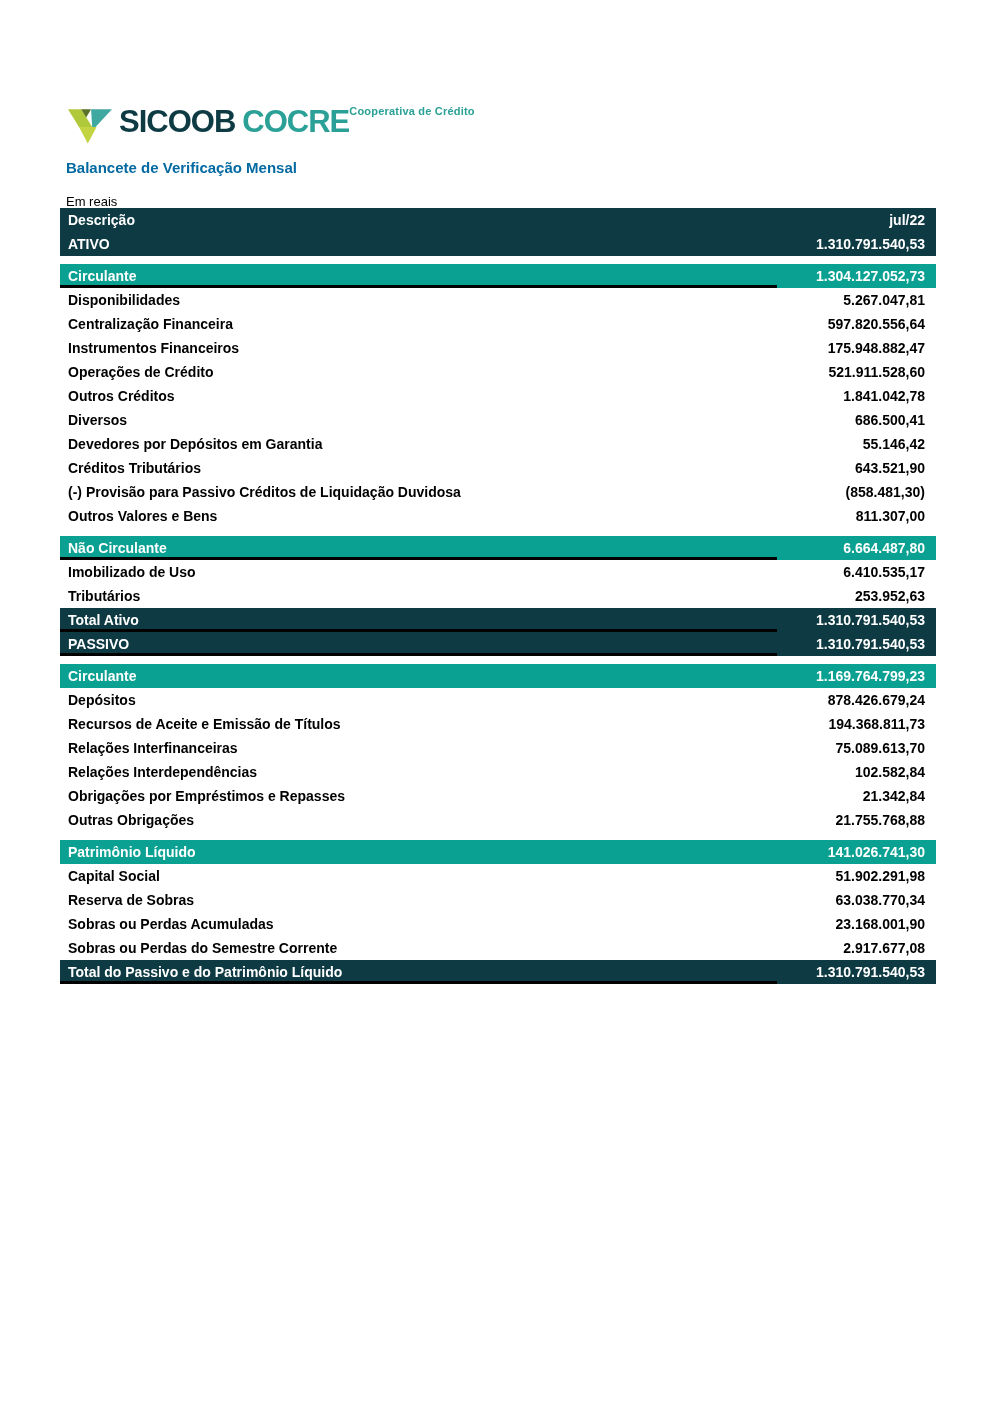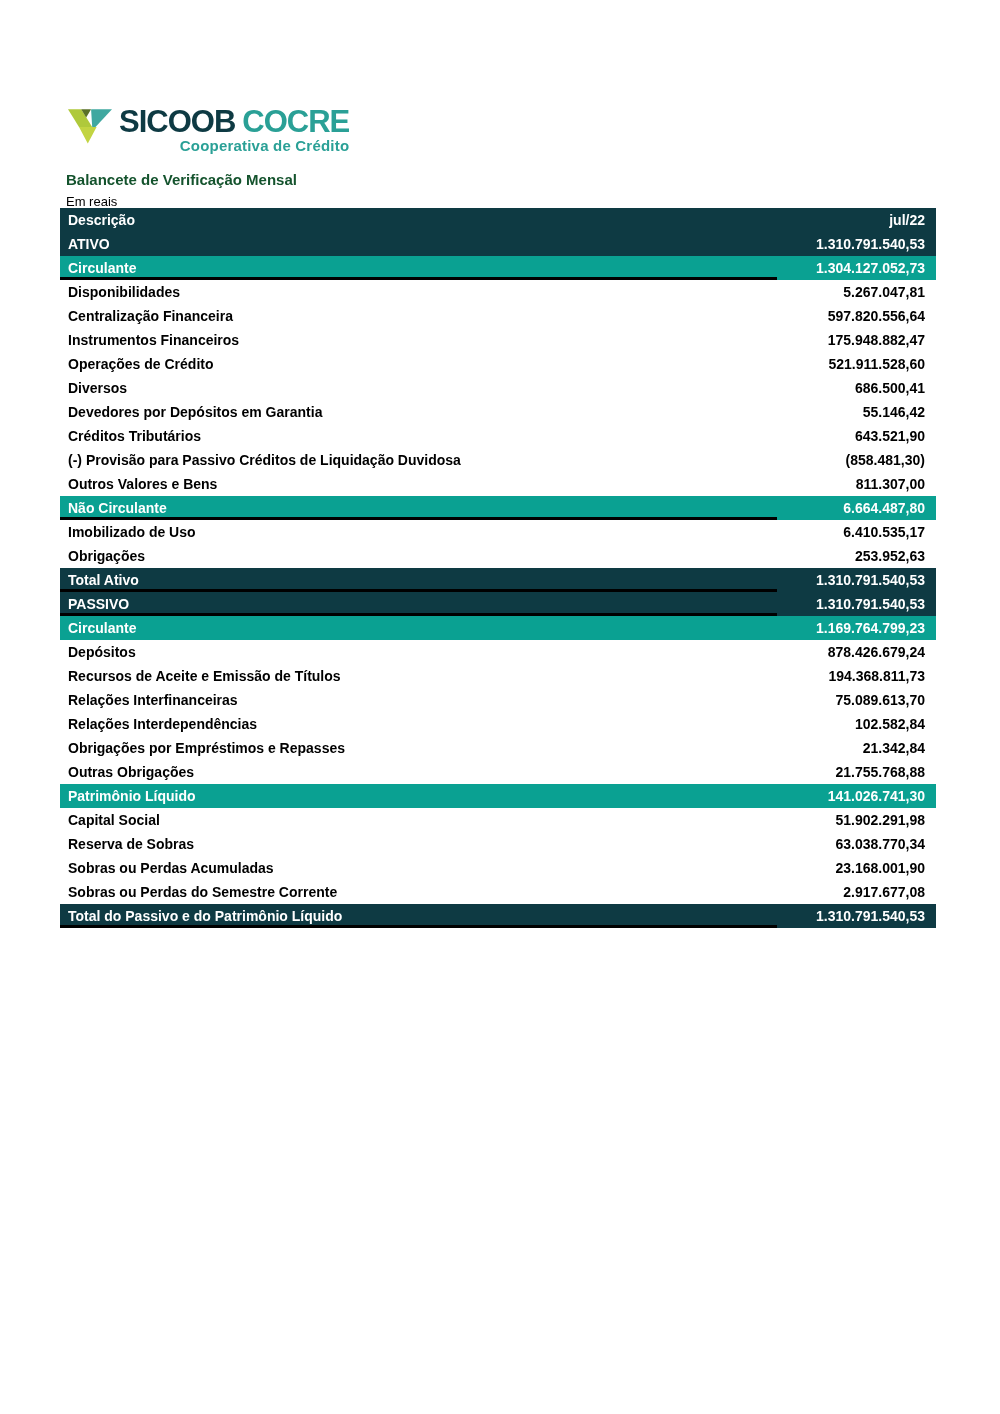--- a/index.html
+++ b/index.html
@@ -15,37 +15,37 @@
   body{
     width:1000px;height:1414px;background:#ffffff;position:relative;
     font-family:"Liberation Sans",sans-serif;
     -webkit-font-smoothing:antialiased;
   }
   .page{position:absolute;inset:0;background:#fff;overflow:hidden;}
 
   
   .logo{position:absolute;left:68px;top:106px;display:flex;align-items:flex-start;gap:7px;}
   .logo-mark{width:44px;height:38px;margin-top:3px;flex:0 0 auto;}
-  .logo-text{display:flex;flex-direction:column;}
+  .logo-text{display:flex;}
   .logo-line{font-weight:bold;font-size:31px;line-height:32px;letter-spacing:-1px;white-space:nowrap;}
   .logo-line .sicoob{color:var(--dark);}
   .logo-line .cocre{color:var(--teal-logo);margin-left:7px;}
-  .tagline{font-size:15px;font-weight:bold;color:var(--teal-logo);text-align:right;margin-top:-1px;letter-spacing:0.2px;}
+  .tagline{font-size:11px;font-weight:bold;color:var(--teal-logo);text-align:right;margin-top:-1px;letter-spacing:0.2px;}
 
   
-  .title{position:absolute;left:66px;top:171px;font-size:15px;font-weight:bold;color:#14532d;}
+  .title{position:absolute;left:66px;top:159px;font-size:15px;font-weight:bold;color:#0369a1;}
   .subtitle{position:absolute;left:66px;top:194px;font-size:13px;font-weight:normal;color:#000;}
 
   
   .table{position:absolute;left:60px;top:208px;width:876px;}
   .row{display:flex;height:24px;font-size:14px;font-weight:bold;line-height:24px;}
   .row .label{flex:1;padding-left:8px;white-space:nowrap;overflow:hidden;}
   .row .value{width:148px;text-align:right;padding-right:11px;white-space:nowrap;}
   .row.dark{background:var(--dark);color:#fff;}
-  .row.teal{background:var(--teal);color:#fff;}
+  .row.teal{background:var(--teal);color:#fff;margin-top:8px;}
   .row.normal{background:transparent;color:#000;}
   .row.ul .label{box-shadow:inset 0 -3px 0 #000;}
 </style>
 </head>
 <body>
 
 <div class="page">
 
   <div class="logo">
     <svg class="logo-mark" viewBox="0 0 40 34" aria-hidden="true">
@@ -86,20 +86,24 @@
       </div>
       <div class="row normal">
         <div class="label">Instrumentos Financeiros</div>
         <div class="value">175.948.882,47</div>
       </div>
       <div class="row normal">
         <div class="label">Operações de Crédito</div>
         <div class="value">521.911.528,60</div>
       </div>
       <div class="row normal">
+        <div class="label">Outros Créditos</div>
+        <div class="value">1.841.042,78</div>
+      </div>
+      <div class="row normal">
         <div class="label">Diversos</div>
         <div class="value">686.500,41</div>
       </div>
       <div class="row normal">
         <div class="label">Devedores por Depósitos em Garantia</div>
         <div class="value">55.146,42</div>
       </div>
       <div class="row normal">
         <div class="label">Créditos Tributários</div>
         <div class="value">643.521,90</div>
@@ -114,21 +118,21 @@
       </div>
       <div class="row teal ul">
         <div class="label">Não Circulante</div>
         <div class="value">6.664.487,80</div>
       </div>
       <div class="row normal">
         <div class="label">Imobilizado de Uso</div>
         <div class="value">6.410.535,17</div>
       </div>
       <div class="row normal">
-        <div class="label">Obrigações</div>
+        <div class="label">Tributários</div>
         <div class="value">253.952,63</div>
       </div>
       <div class="row dark ul">
         <div class="label">Total Ativo</div>
         <div class="value">1.310.791.540,53</div>
       </div>
       <div class="row dark ul">
         <div class="label">PASSIVO</div>
         <div class="value">1.310.791.540,53</div>
       </div>

